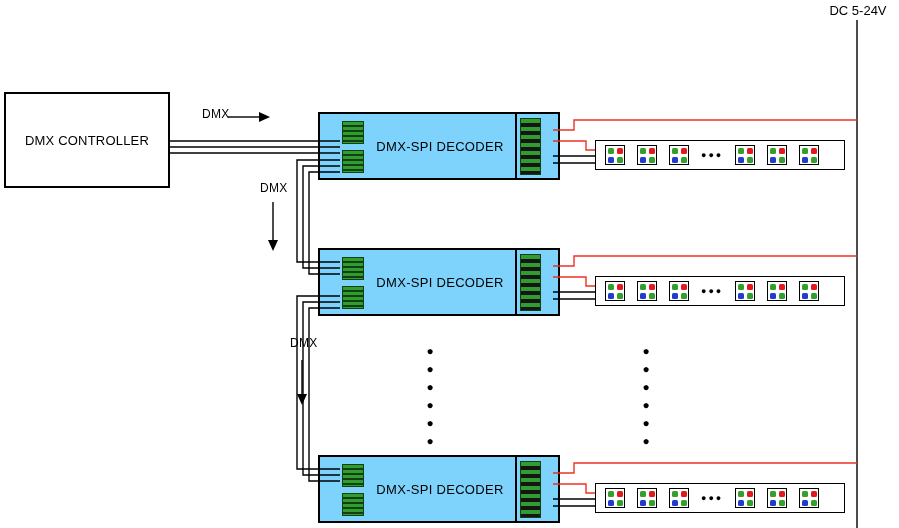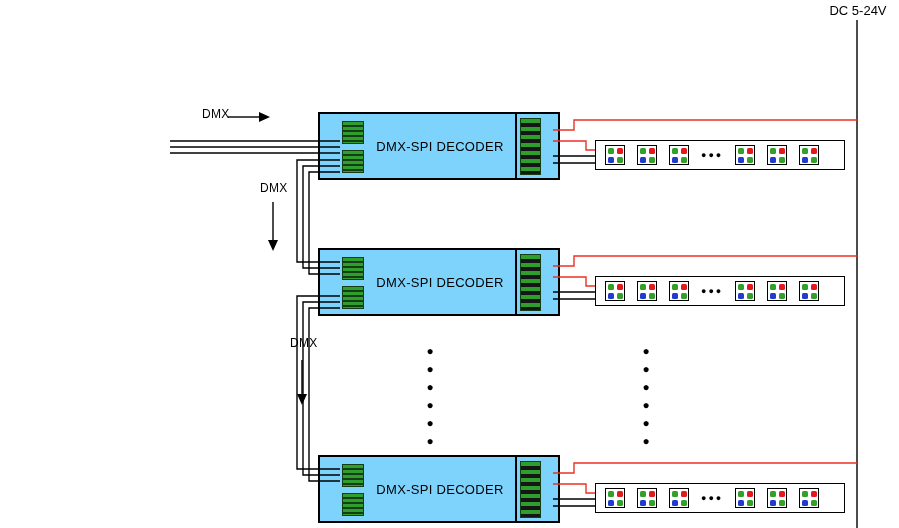--- a/index.html
+++ b/index.html
@@ -37,20 +37,23 @@
 
   .vdots { position:absolute; top:344px; writing-mode:vertical-rl; font-size:12px; letter-spacing:4px; line-height:1; }
 </style>
 </head>
 <body>
 
 <div id="diagram">
 
   <div class="dc-label">DC 5-24V</div>
 
+  <div class="controller">
+    <span>DMX CONTROLLER</span>
+  </div>
 
   <div class="dmx-label" style="left:202px;top:107px">DMX</div>
   <div class="dmx-label" style="left:260px;top:181px">DMX</div>
   <div class="dmx-label" style="left:290px;top:336px">DMX</div>
 
   <div class="decoder" style="top:112px">
     <div class="term t-top"></div>
     <div class="term t-bot"></div>
     <div class="decoder-label">DMX-SPI DECODER</div>
     <div class="divider"></div>

